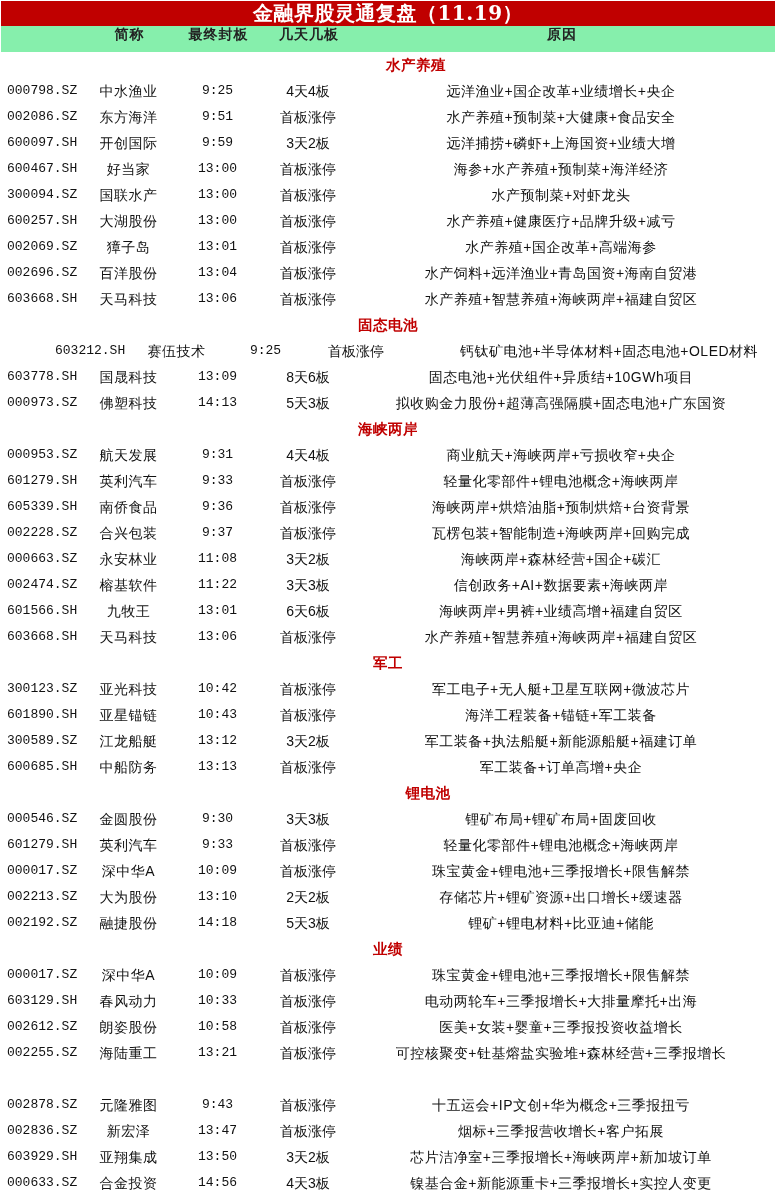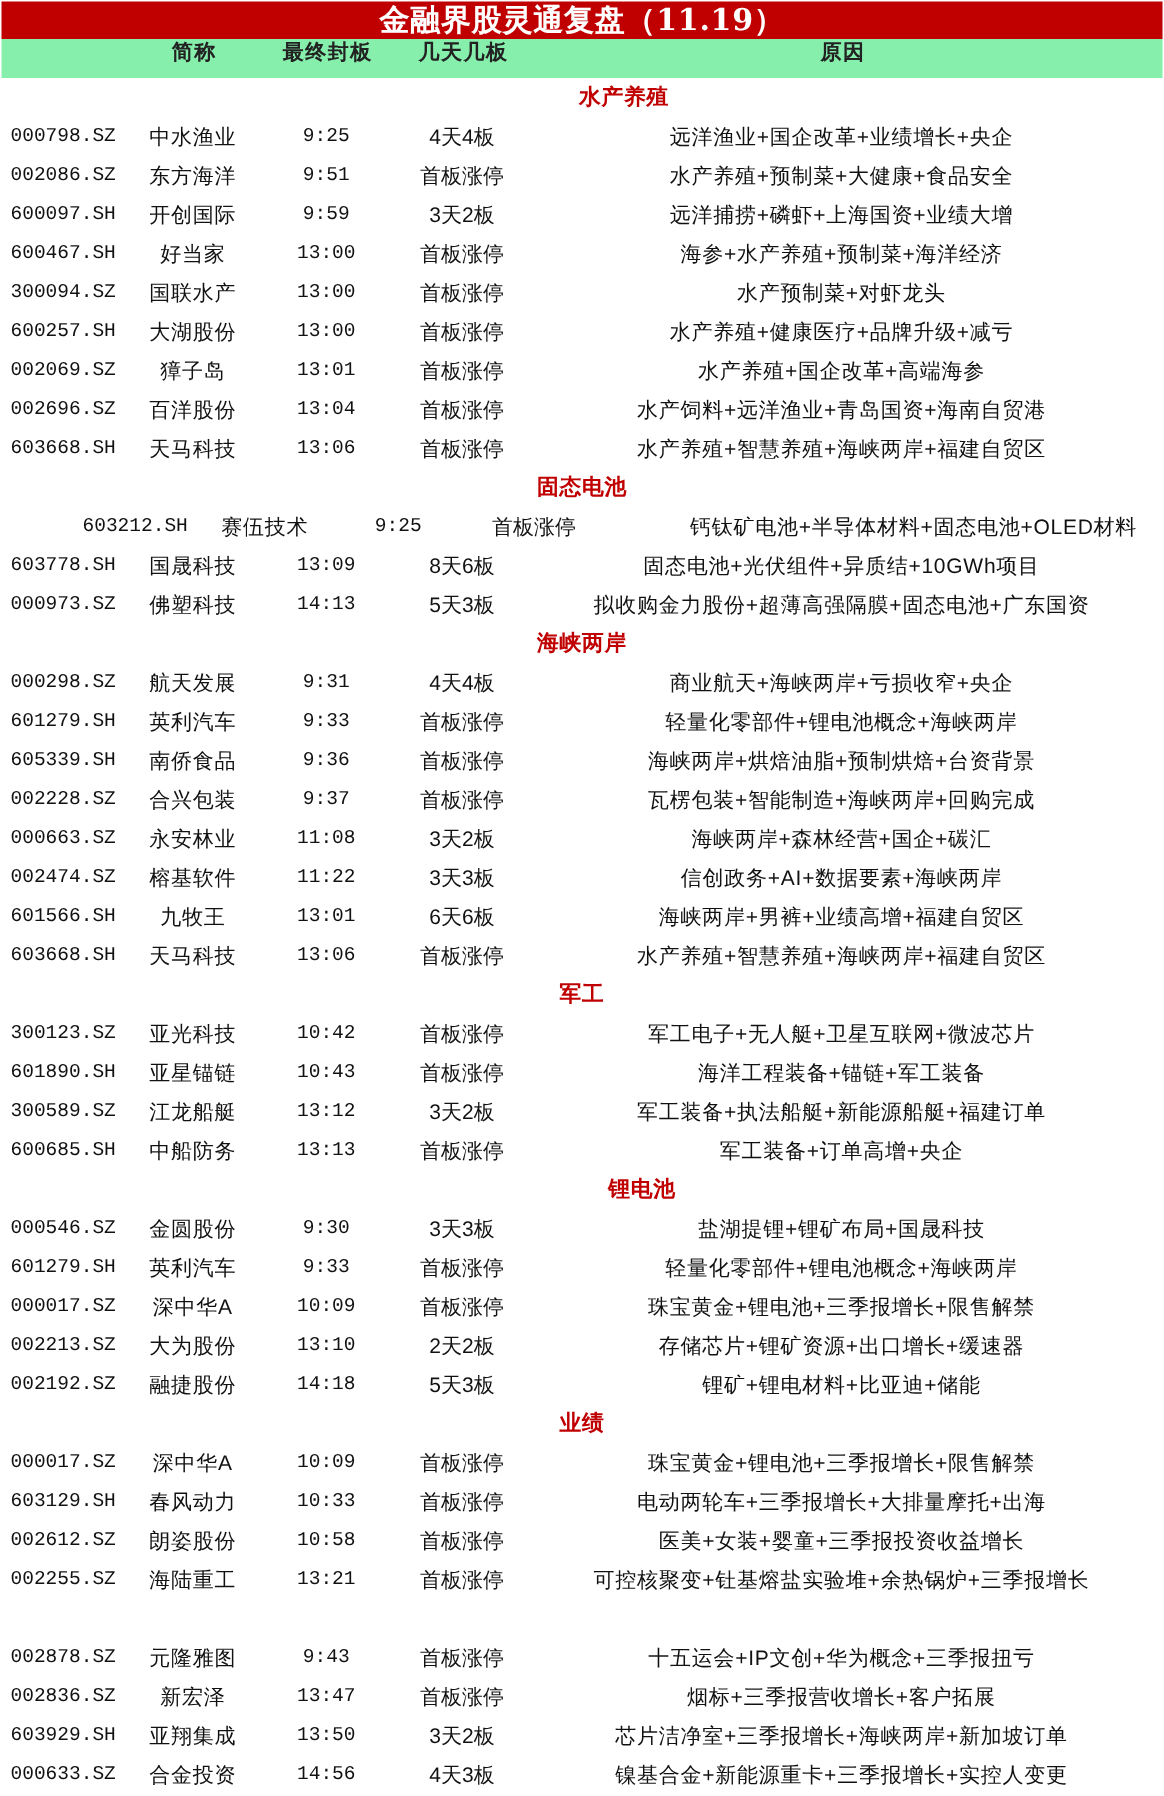--- a/index.html
+++ b/index.html
@@ -119,21 +119,21 @@
     </div>
     <div class="row" style="top: 390px;">
       <div class="cell c-code">000973.SZ</div>
       <div class="cell c-name">佛塑科技</div>
       <div class="cell c-time">14:13</div>
       <div class="cell c-days">5天3板</div>
       <div class="cell c-reason">拟收购金力股份+超薄高强隔膜+固态电池+广东国资</div>
     </div>
     <div class="row section-title" style="top: 416px; color: rgb(192, 0, 0);">海峡两岸</div>
     <div class="row" style="top: 442px;">
-      <div class="cell c-code">000298.SZ</div>
+      <div class="cell c-code">000953.SZ</div>
       <div class="cell c-name">航天发展</div>
       <div class="cell c-time">9:31</div>
       <div class="cell c-days">4天4板</div>
       <div class="cell c-reason">商业航天+海峡两岸+亏损收窄+央企</div>
     </div>
     <div class="row" style="top: 468px;">
       <div class="cell c-code">601279.SH</div>
       <div class="cell c-name">英利汽车</div>
       <div class="cell c-time">9:33</div>
       <div class="cell c-days">首板涨停</div>
@@ -209,21 +209,21 @@
       <div class="cell c-time">13:13</div>
       <div class="cell c-days">首板涨停</div>
       <div class="cell c-reason">军工装备+订单高增+央企</div>
     </div>
     <div class="row section-title" style="top: 780px; color: rgb(192, 0, 0); padding-left: 40px;">锂电池</div>
     <div class="row" style="top: 806px;">
       <div class="cell c-code">000546.SZ</div>
       <div class="cell c-name">金圆股份</div>
       <div class="cell c-time">9:30</div>
       <div class="cell c-days">3天3板</div>
-      <div class="cell c-reason">盐湖提锂+锂矿布局+国晟科技</div>
+      <div class="cell c-reason">锂矿布局+锂矿布局+固废回收</div>
     </div>
     <div class="row" style="top: 832px;">
       <div class="cell c-code">601279.SH</div>
       <div class="cell c-name">英利汽车</div>
       <div class="cell c-time">9:33</div>
       <div class="cell c-days">首板涨停</div>
       <div class="cell c-reason">轻量化零部件+锂电池概念+海峡两岸</div>
     </div>
     <div class="row" style="top: 858px;">
       <div class="cell c-code">000017.SZ</div>
@@ -266,21 +266,21 @@
       <div class="cell c-name">朗姿股份</div>
       <div class="cell c-time">10:58</div>
       <div class="cell c-days">首板涨停</div>
       <div class="cell c-reason">医美+女装+婴童+三季报投资收益增长</div>
     </div>
     <div class="row" style="top: 1040px;">
       <div class="cell c-code">002255.SZ</div>
       <div class="cell c-name">海陆重工</div>
       <div class="cell c-time">13:21</div>
       <div class="cell c-days">首板涨停</div>
-      <div class="cell c-reason">可控核聚变+钍基熔盐实验堆+余热锅炉+三季报增长</div>
+      <div class="cell c-reason">可控核聚变+钍基熔盐实验堆+森林经营+三季报增长</div>
     </div>
     <div class="row section-title" style="top: 1066px; color: rgb(192, 0, 0);"></div>
     <div class="row" style="top: 1092px;">
       <div class="cell c-code">002878.SZ</div>
       <div class="cell c-name">元隆雅图</div>
       <div class="cell c-time">9:43</div>
       <div class="cell c-days">首板涨停</div>
       <div class="cell c-reason">十五运会+IP文创+华为概念+三季报扭亏</div>
     </div>
     <div class="row" style="top: 1118px;">

